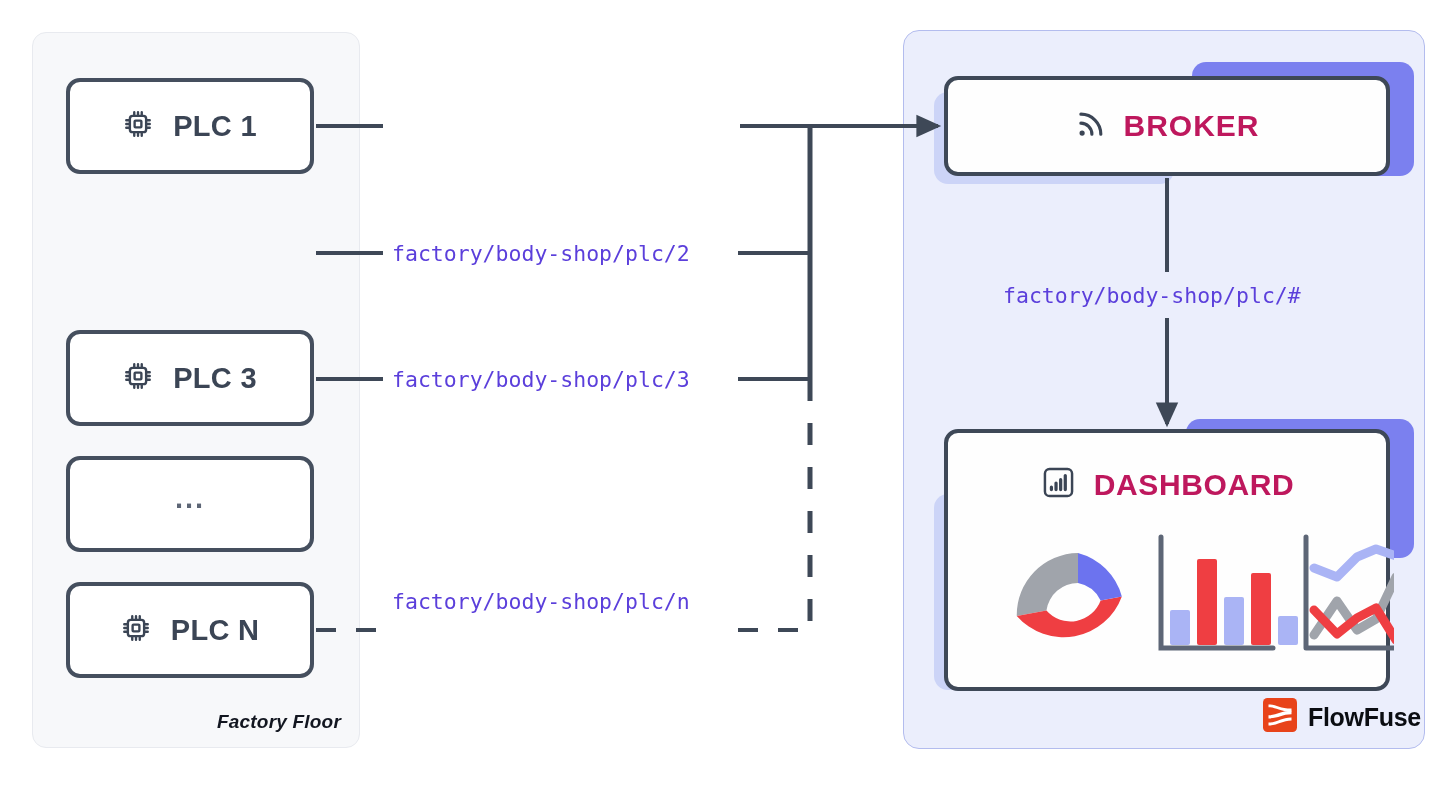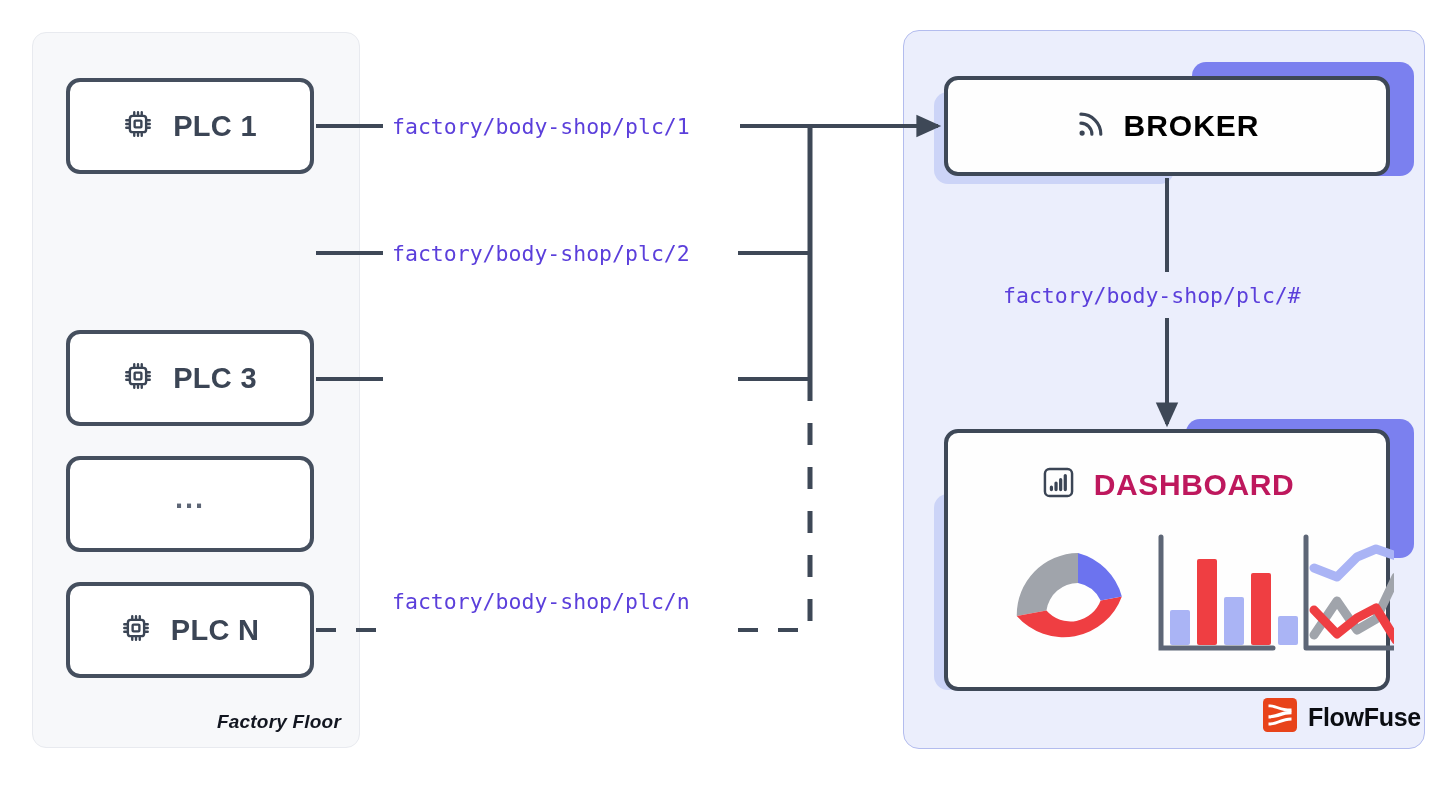--- a/index.html
+++ b/index.html
@@ -118,21 +118,21 @@
     width: 446px;
     height: 100px;
     display: flex;
     align-items: center;
     justify-content: center;
     gap: 16px;
   }
   #broker-label {
     font-size: 30px;
     font-weight: bold;
-    color: #000000;
+    color: #be185d;
     letter-spacing: 1px;
     line-height: 1;
   }
 
   #dashboard-card {
     left: 944px;
     top: 429px;
     width: 446px;
     height: 262px;
   }
@@ -323,22 +323,22 @@
     <path d="M 316 379 L 383 379" stroke="#3e4857" stroke-width="4" fill="none"></path>
     <path d="M 738 379 L 812 379" stroke="#3e4857" stroke-width="4" fill="none"></path>
 
     <path d="M 316 630 L 383 630" stroke="#3e4857" stroke-width="4" fill="none" stroke-dasharray="20 20"></path>
     <path d="M 738 630 L 812 630" stroke="#3e4857" stroke-width="4" fill="none" stroke-dasharray="20 20"></path>
 
     <path d="M 1167 178 L 1167 272" stroke="#3e4857" stroke-width="4" fill="none"></path>
     <path d="M 1167 318 L 1167 424" stroke="#3e4857" stroke-width="4" fill="none" marker-end="url(#arrowhead)"></path>
   </svg>
 
-  <div class="topic" style="left:392px; top:116px;">factory/body-shop/plc/1</div>
   <div class="topic" style="left:392px; top:243px;">factory/body-shop/plc/2</div>
+  <div class="topic" style="left:392px; top:369px;">factory/body-shop/plc/3</div>
   <div class="topic" style="left:392px; top:591px;">factory/body-shop/plc/n</div>
   <div class="topic" style="left:1003px; top:285px;">factory/body-shop/plc/#</div>
 
   <div id="flowfuse-logo">
     <span>
       <svg width="34" height="34" viewBox="0 0 34 34">
         <rect x="0" y="0" width="34" height="34" rx="4.5" fill="#e8431a"></rect>
         <path d="M5.5 9.2 C13 9.2 16 13.5 28.5 13.5 L28.5 10.5 C16.5 10.5 13.5 6.4 5.5 6.4 Z" fill="#ffffff"></path>
         <path d="M5.5 17.2 C14 17.2 18 12.8 28.5 12.8 L28.5 16.2 C19 16.2 15 20.4 5.5 20.4 Z" fill="#ffffff"></path>
         <path d="M5.5 24.6 C14 24.6 18.5 19.4 28.5 19.4 L28.5 22.6 C19.5 22.6 15 27.5 5.5 27.5 Z" fill="#ffffff"></path>

